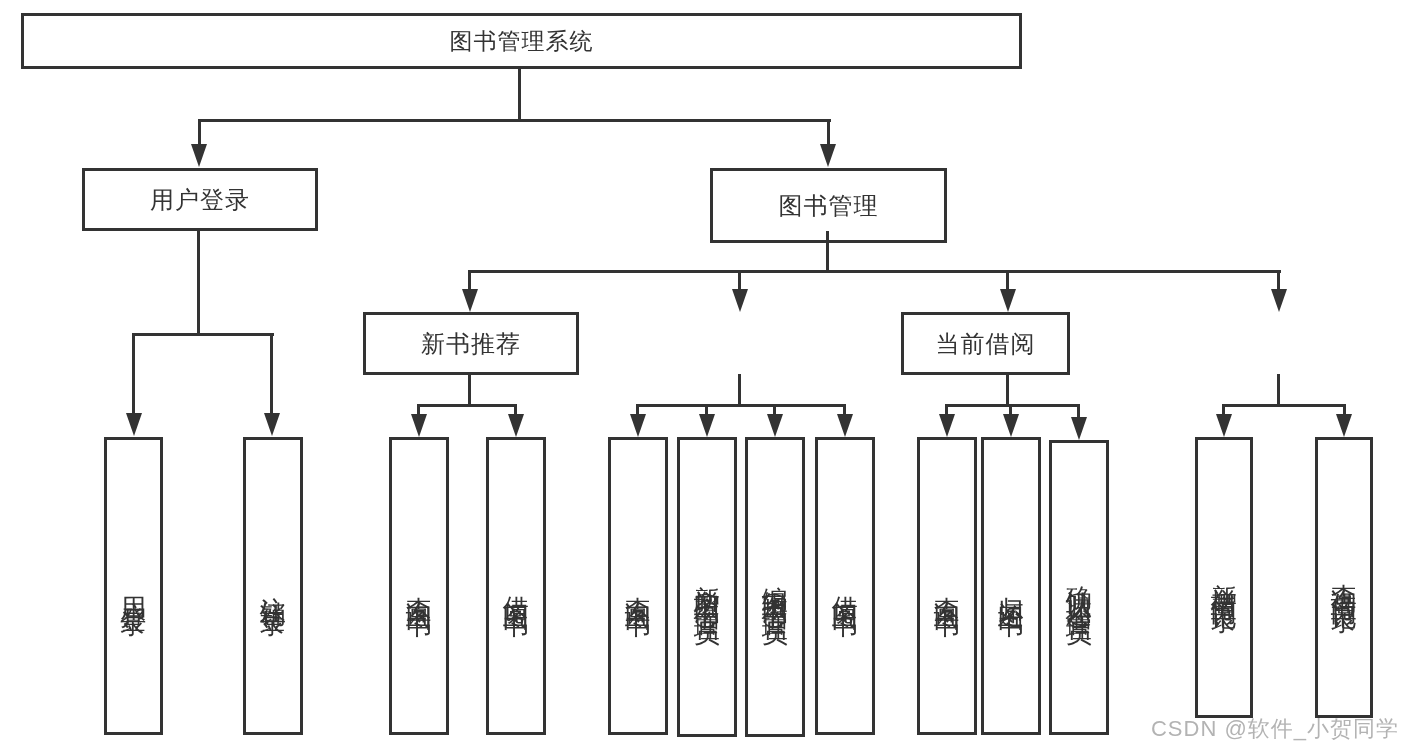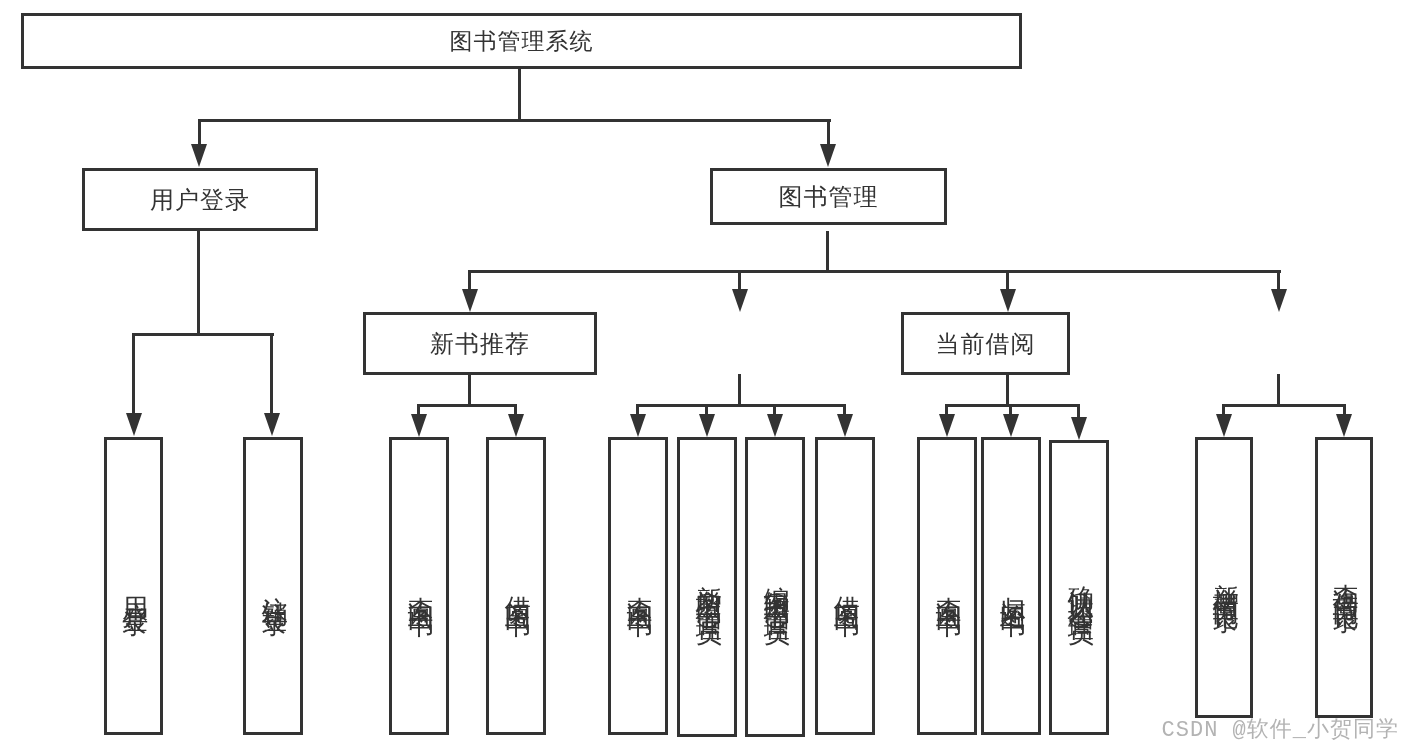--- a/index.html
+++ b/index.html
@@ -1,20 +1,20 @@
 <!DOCTYPE html>
 <html><head>
 <meta charset="utf-8">
 <style>
   html,body{margin:0;padding:0;background:#fff;}
   #canvas{
     position:relative;
     width:1405px;height:747px;
     background:var(--bg,#fff);
-    font-family:Liberation Mono, monospace;
+    font-family:Liberation Sans, sans-serif;
     overflow:hidden;
   }
   .hbox{
     position:absolute;
     box-sizing:border-box;
     border:3px solid var(--line,#2f2f2f);
     background:#fff;
     display:flex;align-items:center;justify-content:center;
     font-size:24px;color:var(--text,#333);
     letter-spacing:1px;
@@ -57,41 +57,41 @@
   <div class="hbox" style="left:21px;top:13px;width:1001px;height:56px;font-size:23px;">图书管理系统</div>
 
   <div class="line" style="left:518px;top:67px;width:3px;height:54px;"></div>
   <div class="line" style="left:198px;top:119px;width:633px;height:3px;"></div>
   <div class="line" style="left:198px;top:119px;width:3px;height:30px;"></div>
   <div class="arrow" style="left:191px;top:144px;"></div>
   <div class="line" style="left:827px;top:119px;width:3px;height:30px;"></div>
   <div class="arrow" style="left:820px;top:144px;"></div>
 
   <div class="hbox" style="left:82px;top:168px;width:236px;height:63px;">用户登录</div>
-  <div class="hbox" style="left:710px;top:168px;width:237px;height:57px;">图书管理</div>
+  <div class="hbox" style="left:710px;top:168px;width:237px;height:75px;">图书管理</div>
 
   <div class="line" style="left:197px;top:231px;width:3px;height:105px;"></div>
   <div class="line" style="left:133px;top:333px;width:141px;height:3px;"></div>
   <div class="line" style="left:132px;top:333px;width:3px;height:82px;"></div>
   <div class="arrow" style="left:126px;top:413px;"></div>
   <div class="line" style="left:270px;top:333px;width:3px;height:82px;"></div>
   <div class="arrow" style="left:264px;top:413px;"></div>
 
   <div class="line" style="left:826px;top:231px;width:3px;height:42px;"></div>
   <div class="line" style="left:468px;top:270px;width:813px;height:3px;"></div>
   <div class="line" style="left:468px;top:270px;width:3px;height:22px;"></div>
   <div class="arrow" style="left:462px;top:289px;"></div>
   <div class="line" style="left:738px;top:270px;width:3px;height:22px;"></div>
   <div class="arrow" style="left:732px;top:289px;"></div>
   <div class="line" style="left:1006px;top:270px;width:3px;height:22px;"></div>
   <div class="arrow" style="left:1000px;top:289px;"></div>
   <div class="line" style="left:1277px;top:270px;width:3px;height:22px;"></div>
   <div class="arrow" style="left:1271px;top:289px;"></div>
 
-  <div class="hbox" style="left:363px;top:312px;width:234px;height:63px;">新书推荐</div>
+  <div class="hbox" style="left:363px;top:312px;width:216px;height:63px;">新书推荐</div>
   <div class="hbox" style="left:901px;top:312px;width:169px;height:63px;">当前借阅</div>
 
   <div class="line" style="left:468px;top:374px;width:3px;height:33px;"></div>
   <div class="line" style="left:417px;top:404px;width:100px;height:3px;"></div>
   <div class="line" style="left:417px;top:404px;width:3px;height:16px;"></div>
   <div class="arrow" style="left:411px;top:414px;"></div>
   <div class="line" style="left:514px;top:404px;width:3px;height:16px;"></div>
   <div class="arrow" style="left:508px;top:414px;"></div>
 
   <div class="line" style="left:738px;top:374px;width:3px;height:33px;"></div>

